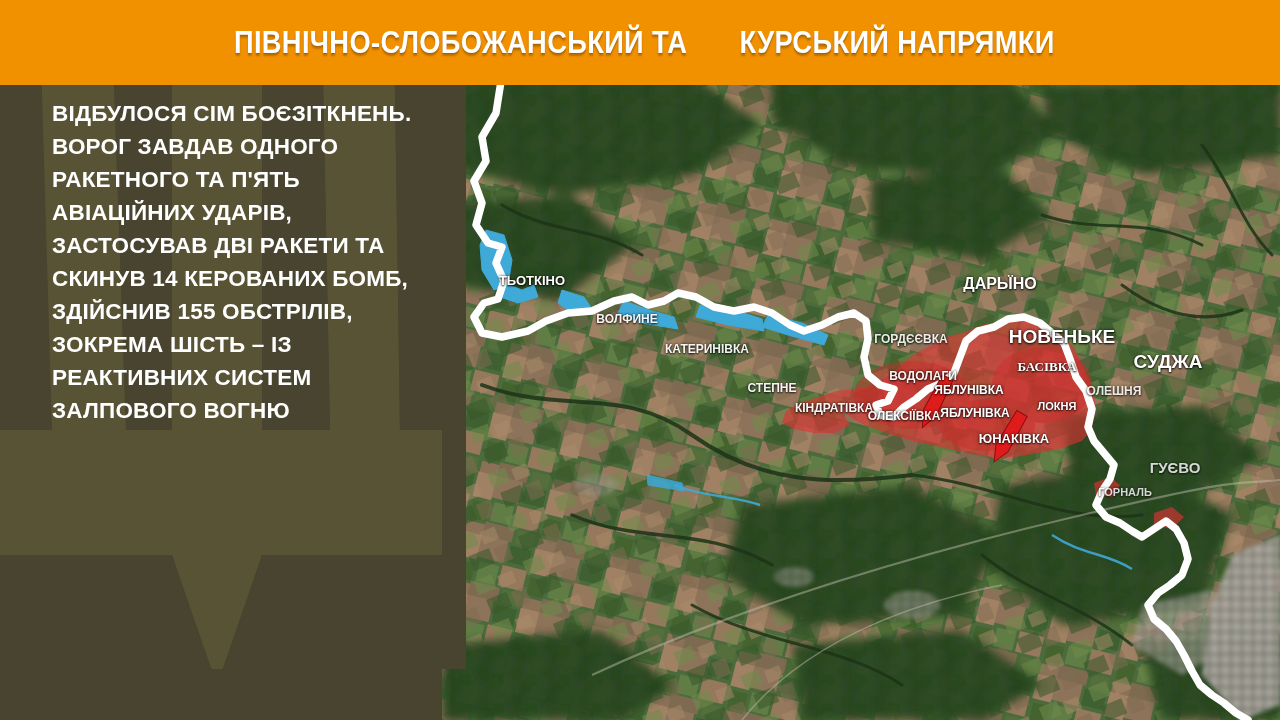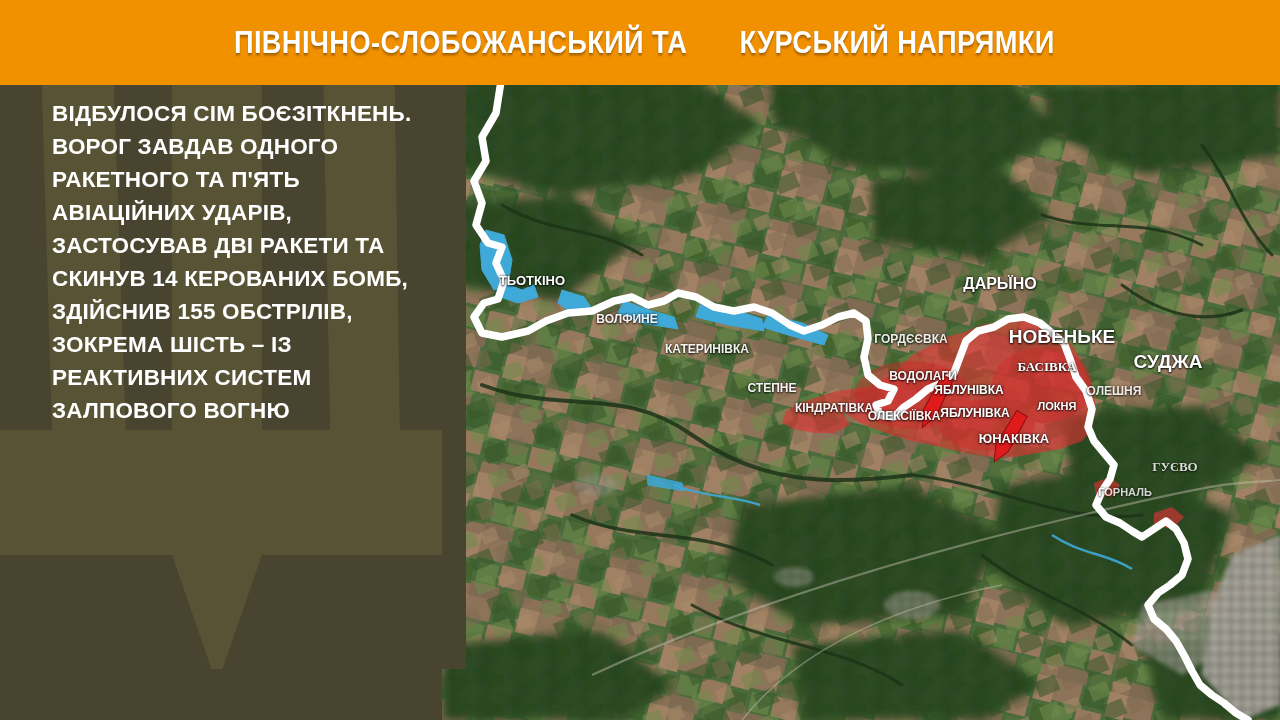--- a/index.html
+++ b/index.html
@@ -282,18 +282,18 @@
         <div class="map-label" style="left: 481px; top: 291px; font-size: 12px; opacity: 0.95;">ВОДОЛАГИ</div>
         <div class="map-label" style="left: 527px; top: 305px; font-size: 12px; opacity: 1;">ЯБЛУНІВКА</div>
         <div class="map-label" style="left: 533px; top: 328px; font-size: 12px; opacity: 1;">ЯБЛУНІВКА</div>
         <div class="map-label" style="left: 591px; top: 321px; font-size: 11px; opacity: 1; padding-left: 48px;">ЛОКНЯ</div>
         <div class="map-label" style="left: 572px; top: 353px; font-size: 13px; opacity: 1;">ЮНАКІВКА</div>
         <div class="map-label" style="left: 558px; top: 199px; font-size: 16px; opacity: 1;">ДАРЬЇНО</div>
         <div class="map-label" style="left: 620px; top: 252px; font-size: 19px; opacity: 1;">НОВЕНЬКЕ</div>
         <div class="map-label" style="left: 605px; top: 282px; font-size: 13px; opacity: 1; font-family: Liberation Serif, serif;">БАСІВКА</div>
         <div class="map-label" style="left: 648px; top: 306px; font-size: 12px; opacity: 0.85; padding-left: 48px;">ОЛЕШНЯ</div>
         <div class="map-label" style="left: 710px; top: 277px; font-size: 19px; opacity: 1; margin-left: 16px;">СУДЖА</div>
-        <div class="map-label" style="left: 733px; top: 382px; font-size: 13px; opacity: 0.8; font-family: Liberation Serif, serif;">ГУЄВО</div>
+        <div class="map-label" style="left: 733px; top: 382px; font-size: 15px; opacity: 0.8;">ГУЄВО</div>
         <div class="map-label" style="left: 683px; top: 407px; font-size: 11px; opacity: 0.8;">ГОРНАЛЬ</div>
       </div>
   </div>
 
 </div>
 
 </body></html>

